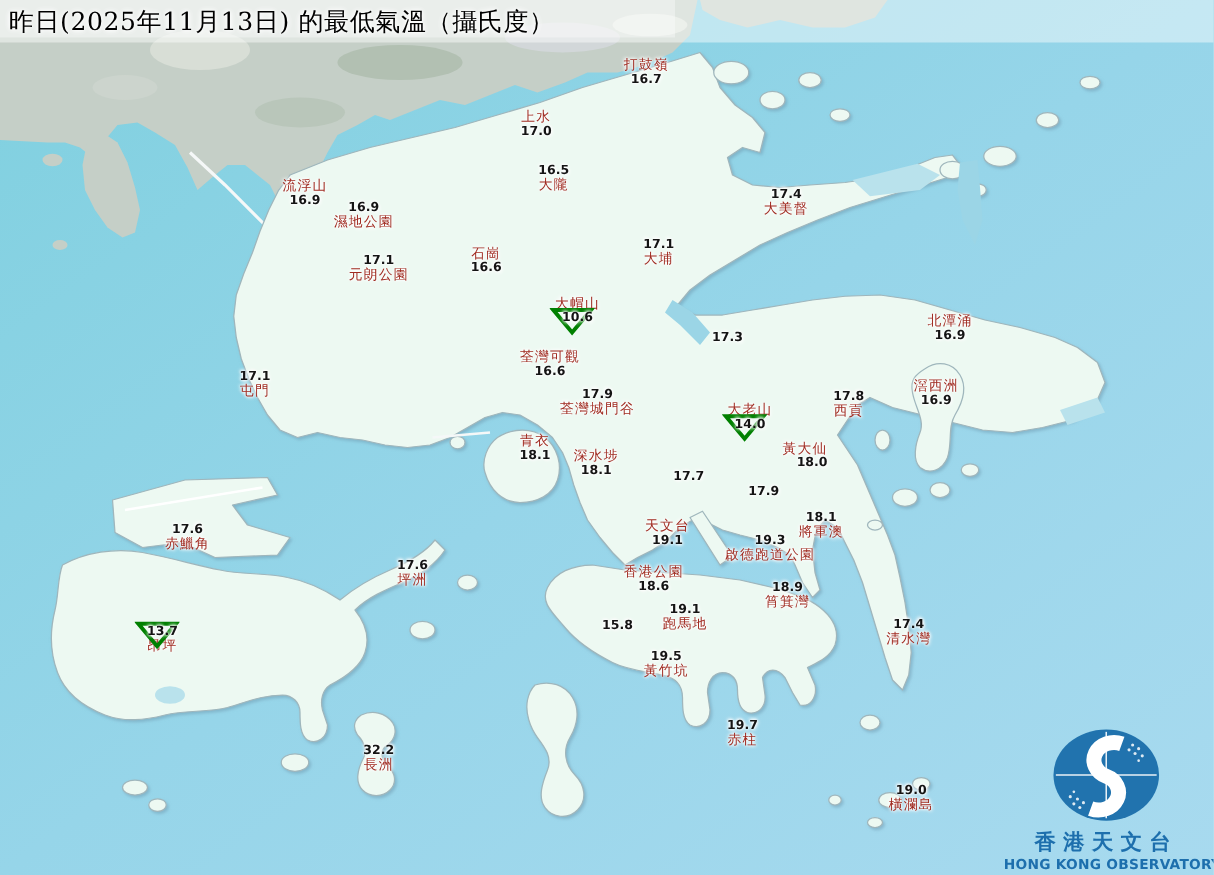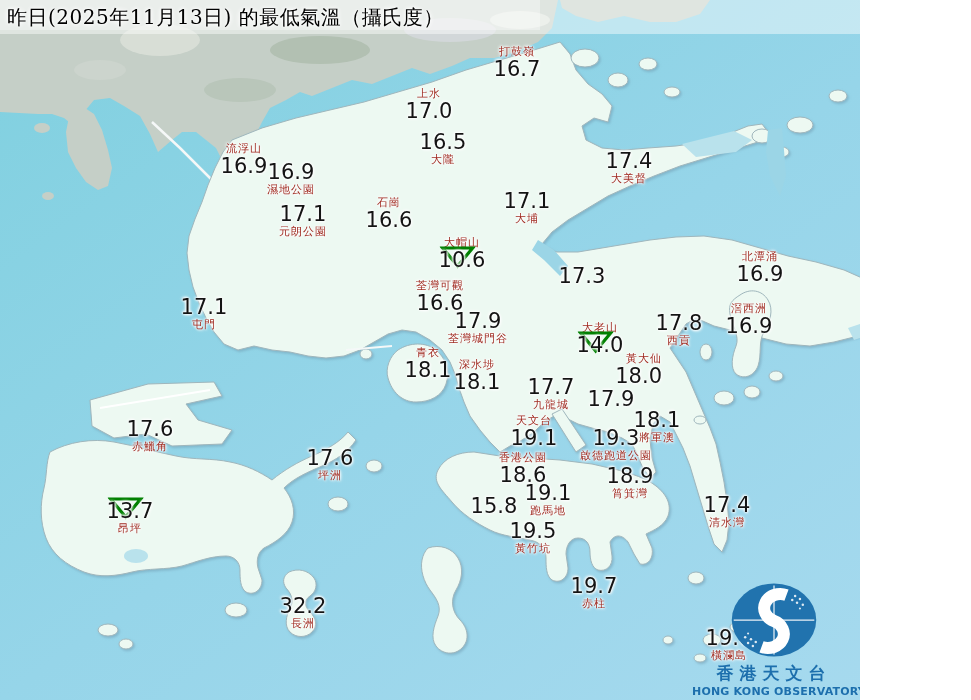--- a/index.html
+++ b/index.html
@@ -1,32 +1,32 @@
 <!DOCTYPE html>
 <html style="--name-color: #a02c22; --marker-color: #008000; --logo-blue: #1d6fad;"><head>
 <meta charset="utf-8">
 <style>
   html,body{margin:0;padding:0;}
   .stage{
-    position:relative;width:860px;height:700px;overflow:hidden;
+    position:relative;width:971px;height:700px;overflow:hidden;
     font-family:"DejaVu Sans",sans-serif;background:#93d5e8;
   }
   .map-svg{position:absolute;left:0;top:0;width:971px;height:700px;}
   #stations-layer{position:absolute;inset:0;z-index:5;}
   .station{
     position:absolute;width:160px;text-align:center;line-height:1.1;
     text-shadow:0 0 2px #fff,0 0 3px #fff,1px 1px 3px rgba(255,255,255,.95),-1px -1px 3px rgba(255,255,255,.95);
   }
   .st-name{
     font-family:"DejaVu Serif","Liberation Serif",serif;
     font-size:11px;font-weight:400;color:var(--name-color,#a02c22);letter-spacing:1px;
   }
   .st-value{
     font-family:"DejaVu Sans","Liberation Sans",sans-serif;
-    font-size:21px;font-weight:400;color:#141414;position:relative;
+    font-size:10px;font-weight:700;color:#141414;position:relative;
   }
   .st-value span{position:relative;z-index:2;}
   .marker-tri{
     position:absolute;left:50%;top:-4px;width:36px;height:24px;
     transform:translateX(-62%);fill:none;stroke:var(--marker-color,#008000);
     stroke-width:3.2;z-index:1;
   }
   .map-title{
     position:absolute;left:7px;top:4px;z-index:8;
     font-family:"DejaVu Serif","Liberation Serif",serif;
@@ -227,21 +227,20 @@
         <div class="st-value"><svg class="marker-tri" viewBox="0 0 36 24">
             <polygon points="3,3 33,3 18,21"></polygon>
           </svg><span>14.0</span></div>
       </div>
       <div class="station" style="left: 502px; top: 353px; text-align: right;">
         <div class="st-name">黃大仙</div>
         <div class="st-value"><span>18.0</span></div>
       </div>
       <div class="station" style="left: 471px; top: 376px;">
         <div class="st-value"><span>17.7</span></div>
-        <div class="st-name">九龍城</div>
       </div>
       <div class="station" style="left: 531px; top: 388px;">
         <div class="st-value"><span>17.9</span></div>
       </div>
       <div class="station" style="left: 577px; top: 409px;">
         <div class="st-value"><span>18.1</span></div>
         <div class="st-name">將軍澳</div>
       </div>
       <div class="station" style="left: 454px; top: 415px;">
         <div class="st-name">天文台</div>

